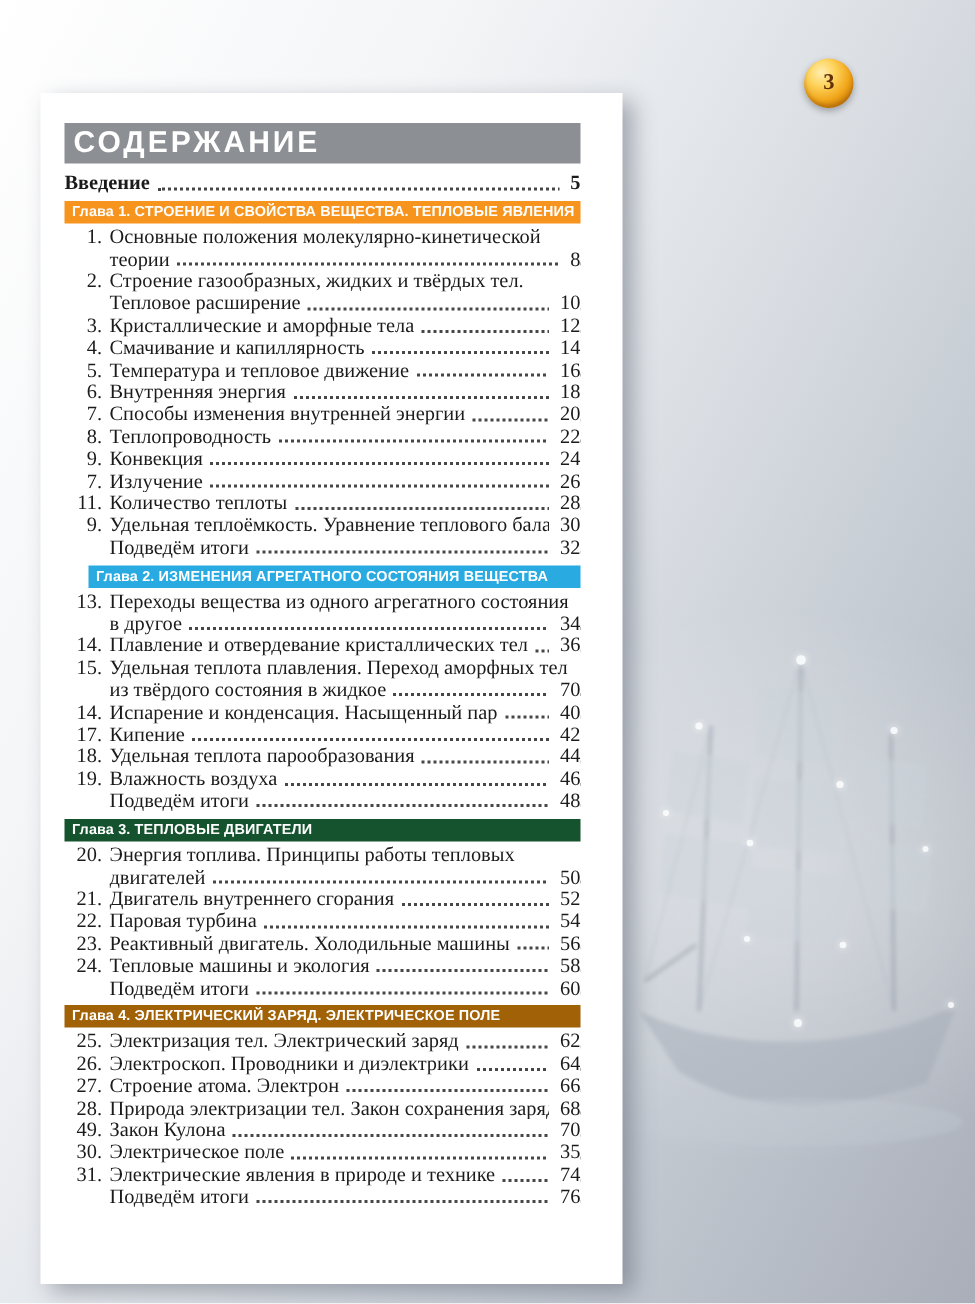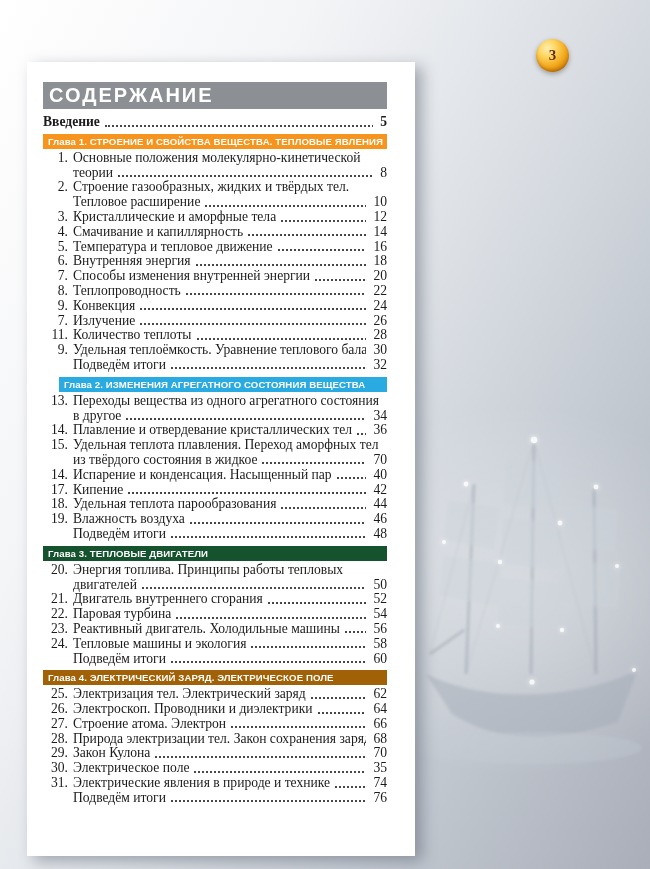--- a/index.html
+++ b/index.html
@@ -294,21 +294,21 @@
         </div>
         <div class="entry">
           <span class="num">27.</span>
           <span class="entry-body"><span class="entry-text">Строение атома. Электрон</span><span class="entry-page">66</span></span>
         </div>
         <div class="entry">
           <span class="num">28.</span>
           <span class="entry-body"><span class="entry-text">Природа электризации тел. Закон сохранения заряда</span><span class="entry-page">68</span></span>
         </div>
         <div class="entry">
-          <span class="num">29.</span>
+          <span class="num">49.</span>
           <span class="entry-body"><span class="entry-text">Закон Кулона</span><span class="entry-page">70</span></span>
         </div>
         <div class="entry">
           <span class="num">30.</span>
           <span class="entry-body"><span class="entry-text">Электрическое поле</span><span class="entry-page">35</span></span>
         </div>
         <div class="entry">
           <span class="num">31.</span>
           <span class="entry-body"><span class="entry-text">Электрические явления в природе и технике</span><span class="entry-page">74</span></span>
         </div>

